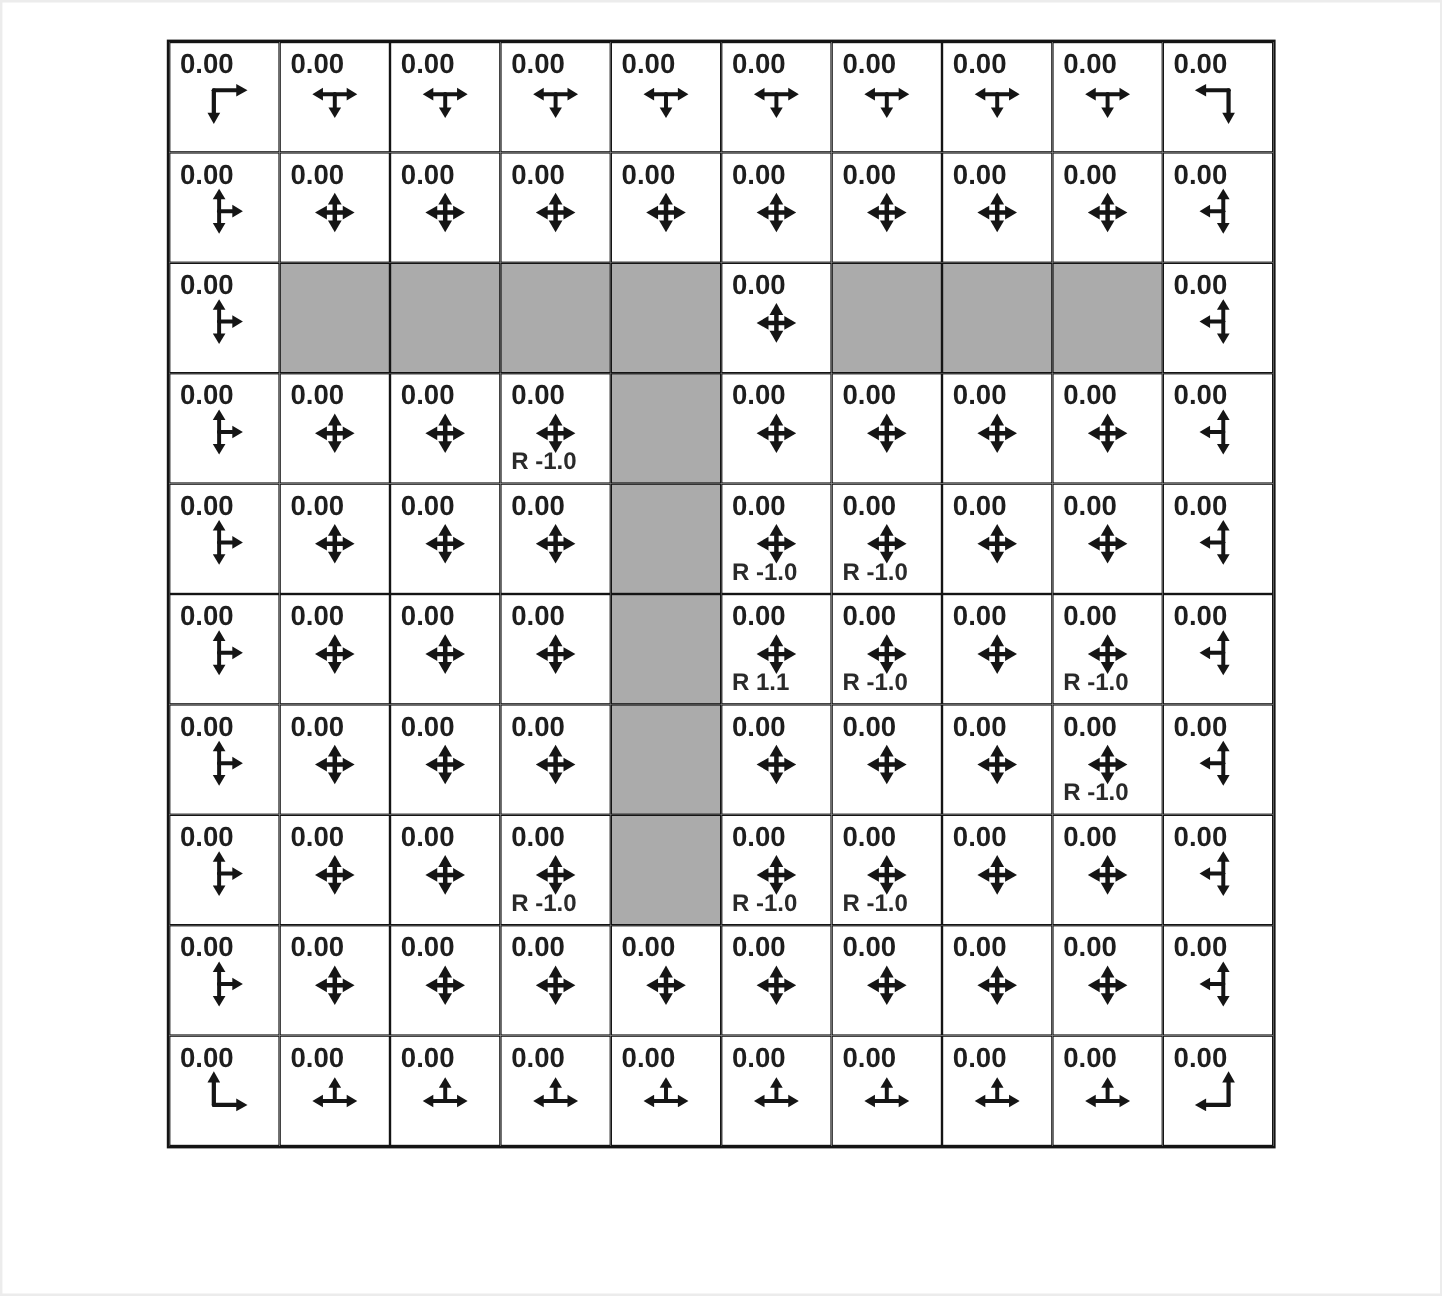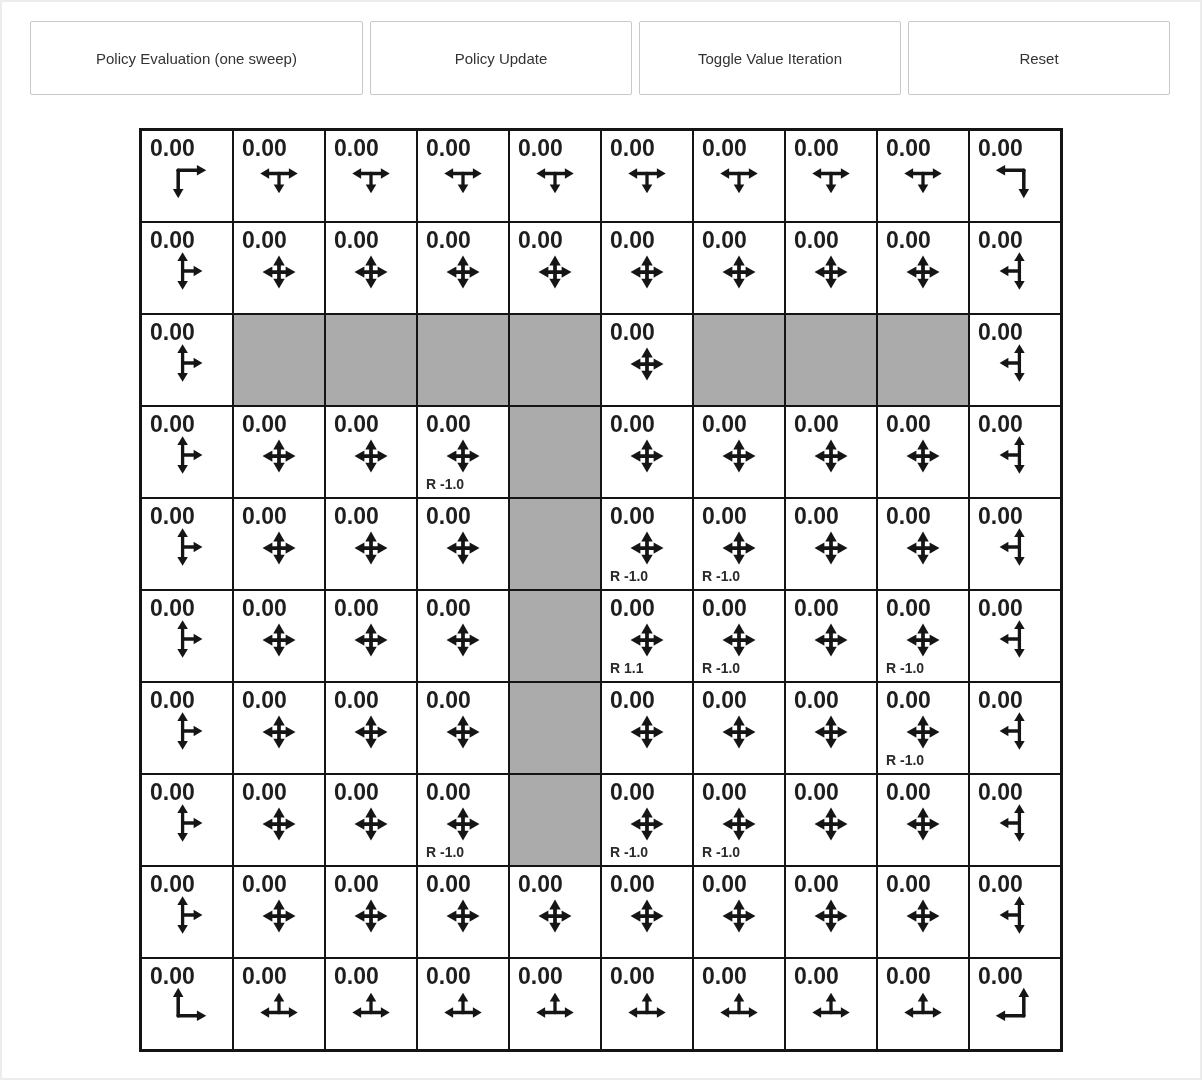--- a/index.html
+++ b/index.html
@@ -58,35 +58,29 @@
   .arrow{
     position:absolute;
     top:26px;left:50%;
     transform:translateX(-50%);
     width:44px;height:44px;
     line-height:0;
   }
   .rwd{
     position:absolute;
     bottom:5px;left:8px;
-    font-size:14px;
+    font-size:20px;
     color:var(--rwd-text,#2a2a2a);
   }
 </style>
 </head>
 <body>
 
 <div class="page">
 
-  <div class="toolbar">
-    <button class="btn btn-wide">Policy Evaluation (one sweep)</button>
-    <button class="btn btn-std">Policy Update</button>
-    <button class="btn btn-std">Toggle Value Iteration</button>
-    <button class="btn btn-std">Reset</button>
-  </div>
 
   <div class="grid" id="grid">
       <div class="cell">
         <span class="val">0.00</span>
         <div class="arrow"><svg viewBox="0 0 40 40" width="44" height="44">
             <path d="M12 12 L29 12" stroke="#151515" stroke-width="3.2" stroke-linecap="round" fill="none"></path>
             <polygon points="37.5,12 29,16.8 29,7.2" fill="#151515"></polygon>
             <path d="M12 12 L12 29" stroke="#151515" stroke-width="3.2" stroke-linecap="round" fill="none"></path>
             <polygon points="12,37.5 7.2,29 16.8,29" fill="#151515"></polygon>
           </svg></div>

